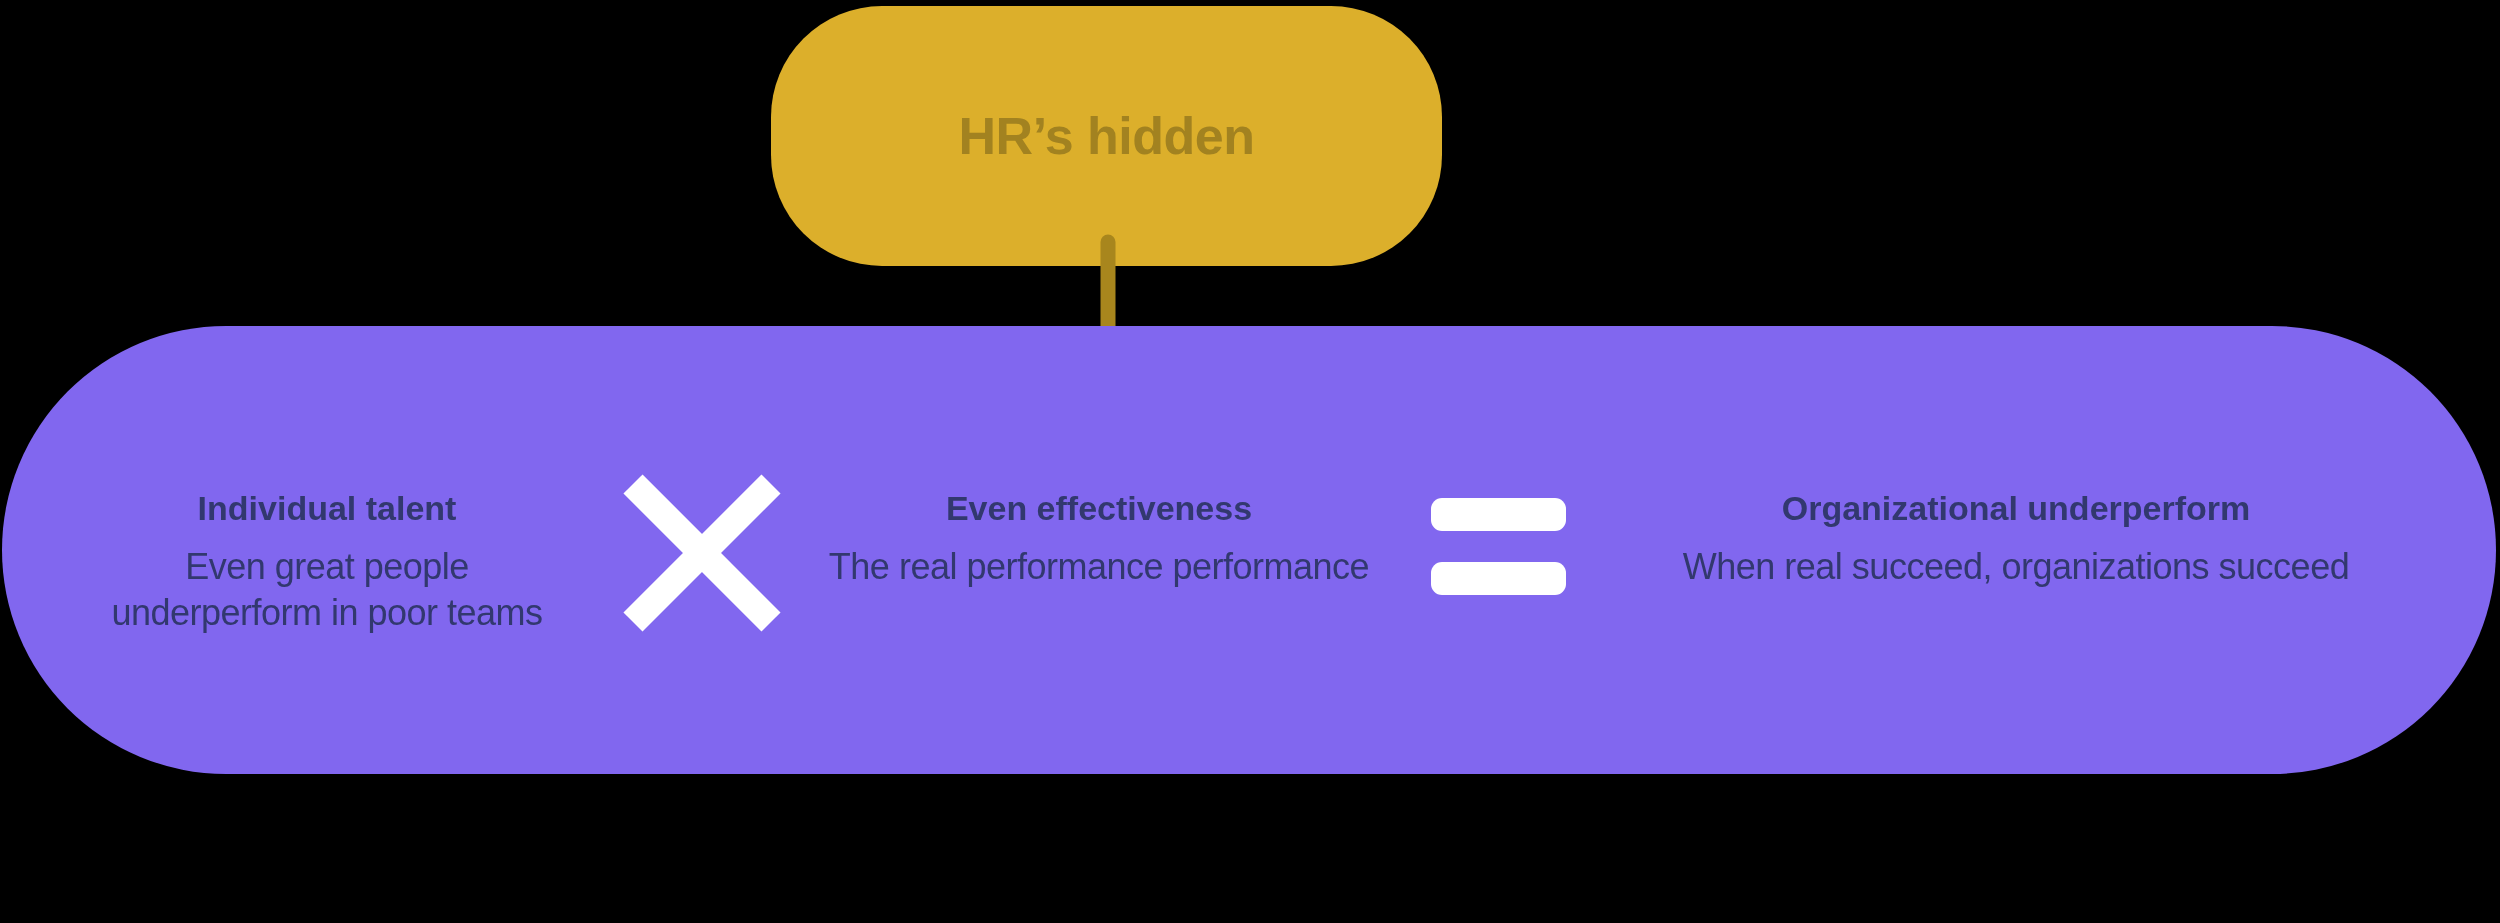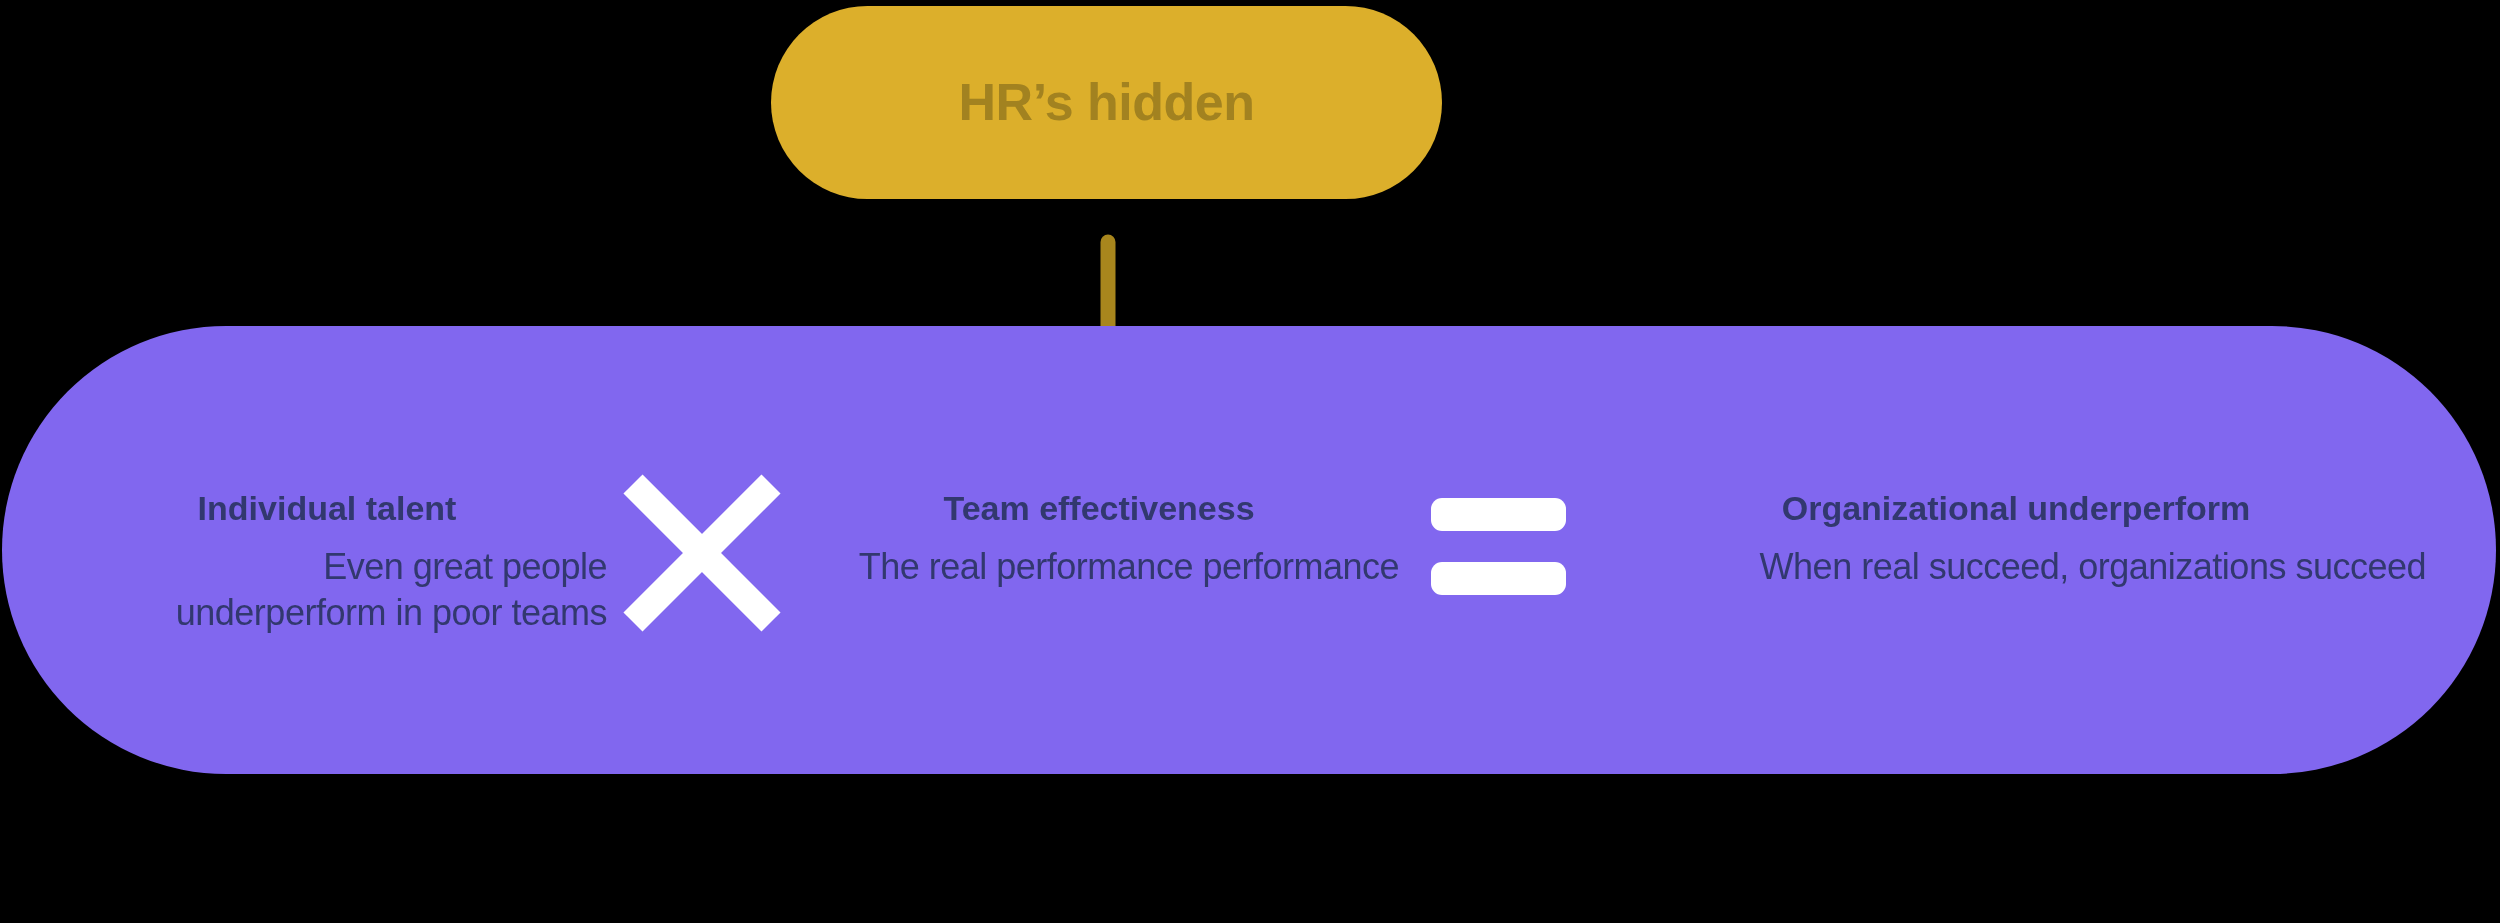--- a/index.html
+++ b/index.html
@@ -15,21 +15,21 @@
   .canvas{
     position:relative;
     width:2500px;height:923px;
     background:var(--background);
     overflow:hidden;
     font-family:"Liberation Sans", sans-serif;
   }
   
   .pill{
     position:absolute;
-    left:771px;top:6px;width:671px;height:193px;
+    left:771px;top:6px;width:671px;height:260px;
     background:var(--pill-fill);
     border-radius:111px;
     display:flex;flex-direction:column;align-items:center;justify-content:center;
   }
   .pill-line{
     color:var(--pill-text);
     font-size:52px;font-weight:700;line-height:75px;
     letter-spacing:-0.5px;
   }
   
@@ -45,21 +45,21 @@
   .term{
     position:absolute;top:482px;
     text-align:center;
   }
   .term-title{
     color:var(--text-dark);
     font-size:34px;font-weight:700;line-height:52px;
     letter-spacing:0px;
     white-space:nowrap;
   }
-  .term-sub{margin-top:10px;text-align:right;}
+  .term-sub{margin-top:10px;}
   .term-sub-line{
     color:var(--text-dark);
     font-size:36px;font-weight:400;line-height:46px;
     letter-spacing:-0.5px;
     white-space:nowrap;
   }
   .term-individual{left:47px;width:560px;}
   .term-team{left:799px;width:600px;}
   .term-org{left:1606px;width:820px;}
   
@@ -97,21 +97,21 @@
       <div class="term-sub-line">underperform in poor teams</div>
     </div>
   </div>
 
   <svg class="multiply-svg" width="160" height="160" viewBox="0 0 160 160">
     <line x1="11" y1="11" x2="149" y2="149"></line>
     <line x1="149" y1="11" x2="11" y2="149"></line>
   </svg>
 
   <div class="term term-team">
-    <div class="term-title">Team effectiveness</div>
+    <div class="term-title">Even effectiveness</div>
     <div class="term-sub">
       <div class="term-sub-line">The real performance performance</div>
     </div>
   </div>
 
   <div class="equals-bar top"></div>
   <div class="equals-bar bottom"></div>
 
   <div class="term term-org">
     <div class="term-title">Organizational underperform</div>

